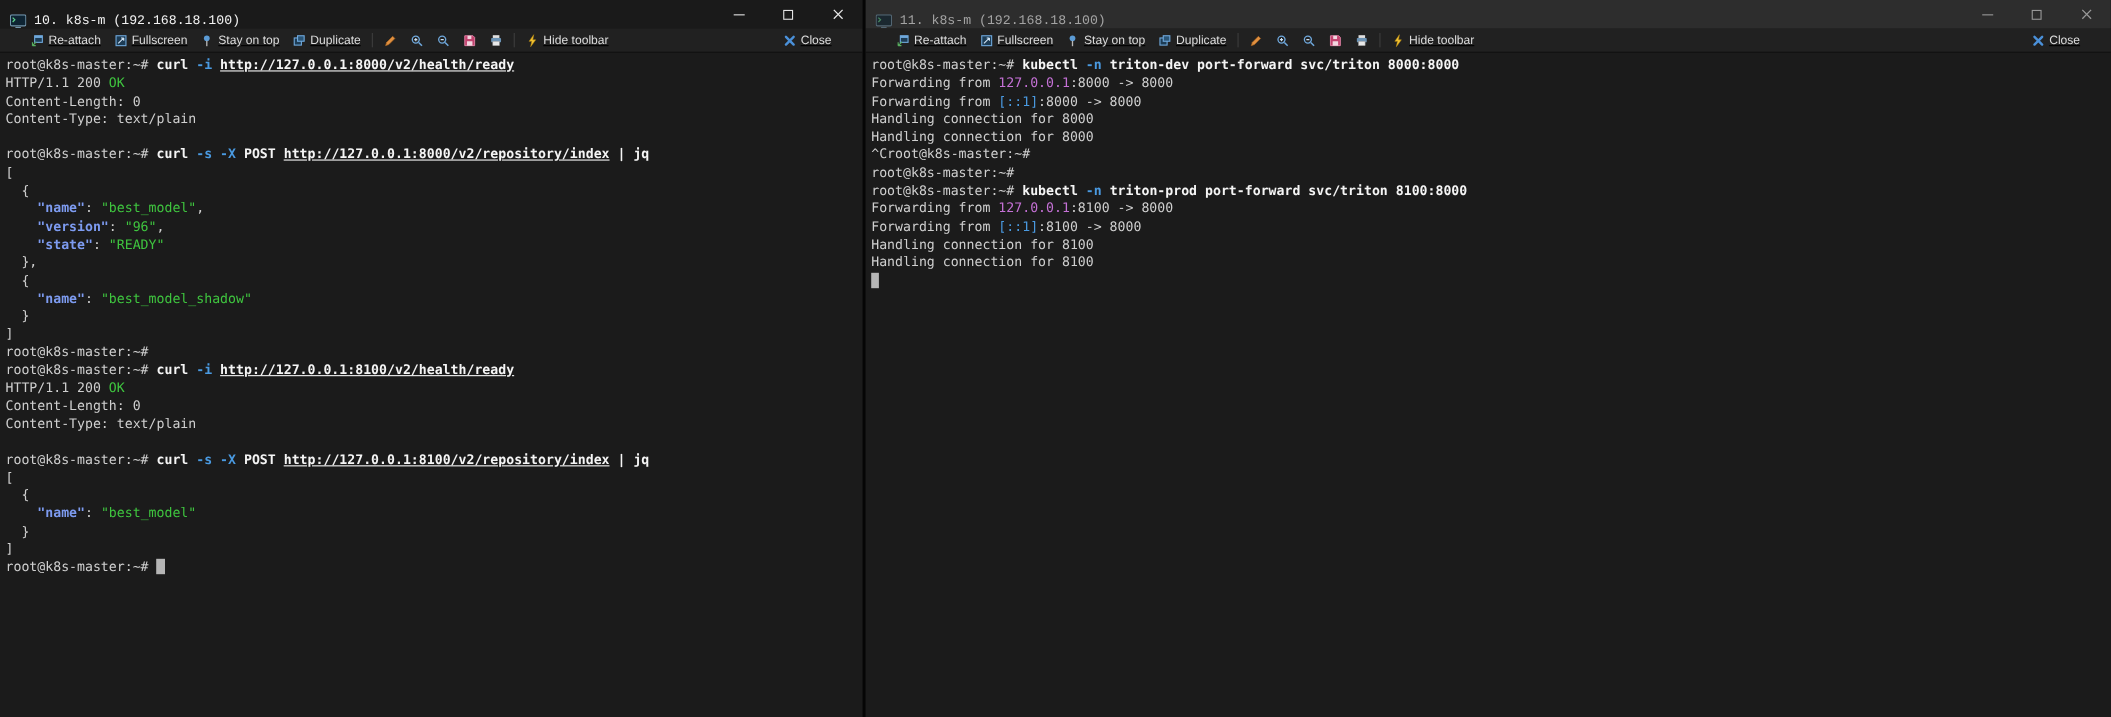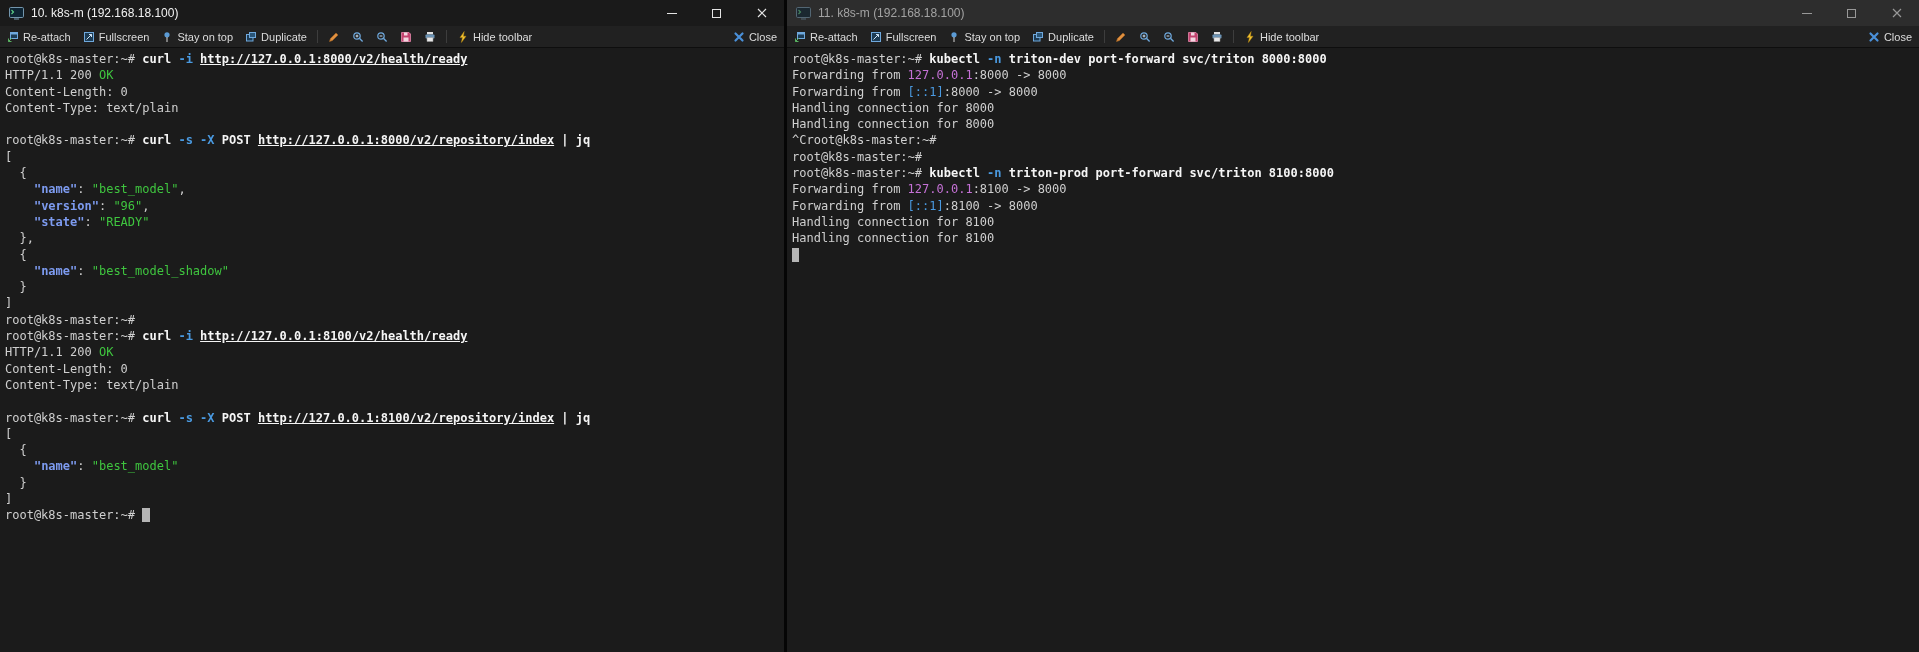--- a/index.html
+++ b/index.html
@@ -11,22 +11,23 @@
   .desktop { display:flex; width:1919px; height:652px; gap:3px; background:#050505; }
   .window {
     display:flex; flex-direction:column; height:652px;
     background:var(--terminal-bg, #1b1b1b);
   }
   .window.left  { width:784px; }
   .window.right { width:1132px; }
 
   
   .titlebar {
-    flex:0 0 26px; height:26px; display:flex; align-items:center;
+    flex:0 0 26px; height:26px; display:flex; align-items:flex-end;
     background:var(--titlebar-active, #1a1a1a);
+    font-family:Liberation Mono, monospace;
   }
   .window.inactive .titlebar { background:var(--titlebar-inactive, #2d2d2d); }
   .app-icon { margin:0 7px 0 9px; display:flex; align-items:center; }
   .window.inactive .app-icon { opacity:.55; }
   .title { font-size:12px; color:#f2f2f2; white-space:nowrap; }
   .window.inactive .title { color:#a3a3a3; }
   .win-controls { margin-left:auto; display:flex; height:100%; }
   .wc {
     width:45px; height:26px; border:0; background:transparent;
     display:flex; align-items:center; justify-content:center; cursor:default;
@@ -35,21 +36,21 @@
   .g-max { width:9px; height:9px; border:1px solid #e4e4e4; display:block; }
   .g-x path { stroke:#e4e4e4; stroke-width:1.2; }
   .window.inactive .g-min { background:#989898; }
   .window.inactive .g-max { border-color:#989898; }
   .window.inactive .g-x path { stroke:#989898; }
 
   
   .toolbar {
     flex:0 0 22px; height:22px; display:flex; align-items:center;
     background:var(--toolbar-bg, #212121);
-    border-bottom:1px solid #0e0e0e; padding:0 1px;
+    border-bottom:1px solid #0e0e0e; padding:0 22px;text-decoration:underline;
   }
   .tb-btn {
     display:flex; align-items:center; gap:4px; height:20px;
     padding:0 6px; background:none; border:0; cursor:default;
   }
   .tb-icon { display:flex; align-items:center; }
   .tb-label { font-size:11px; color:#dcdcdc; white-space:nowrap; }
   .tb-sep { width:1px; height:13px; background:#3d3d3d; margin:0 4px; }
   .tb-spacer { flex:1; }
 

